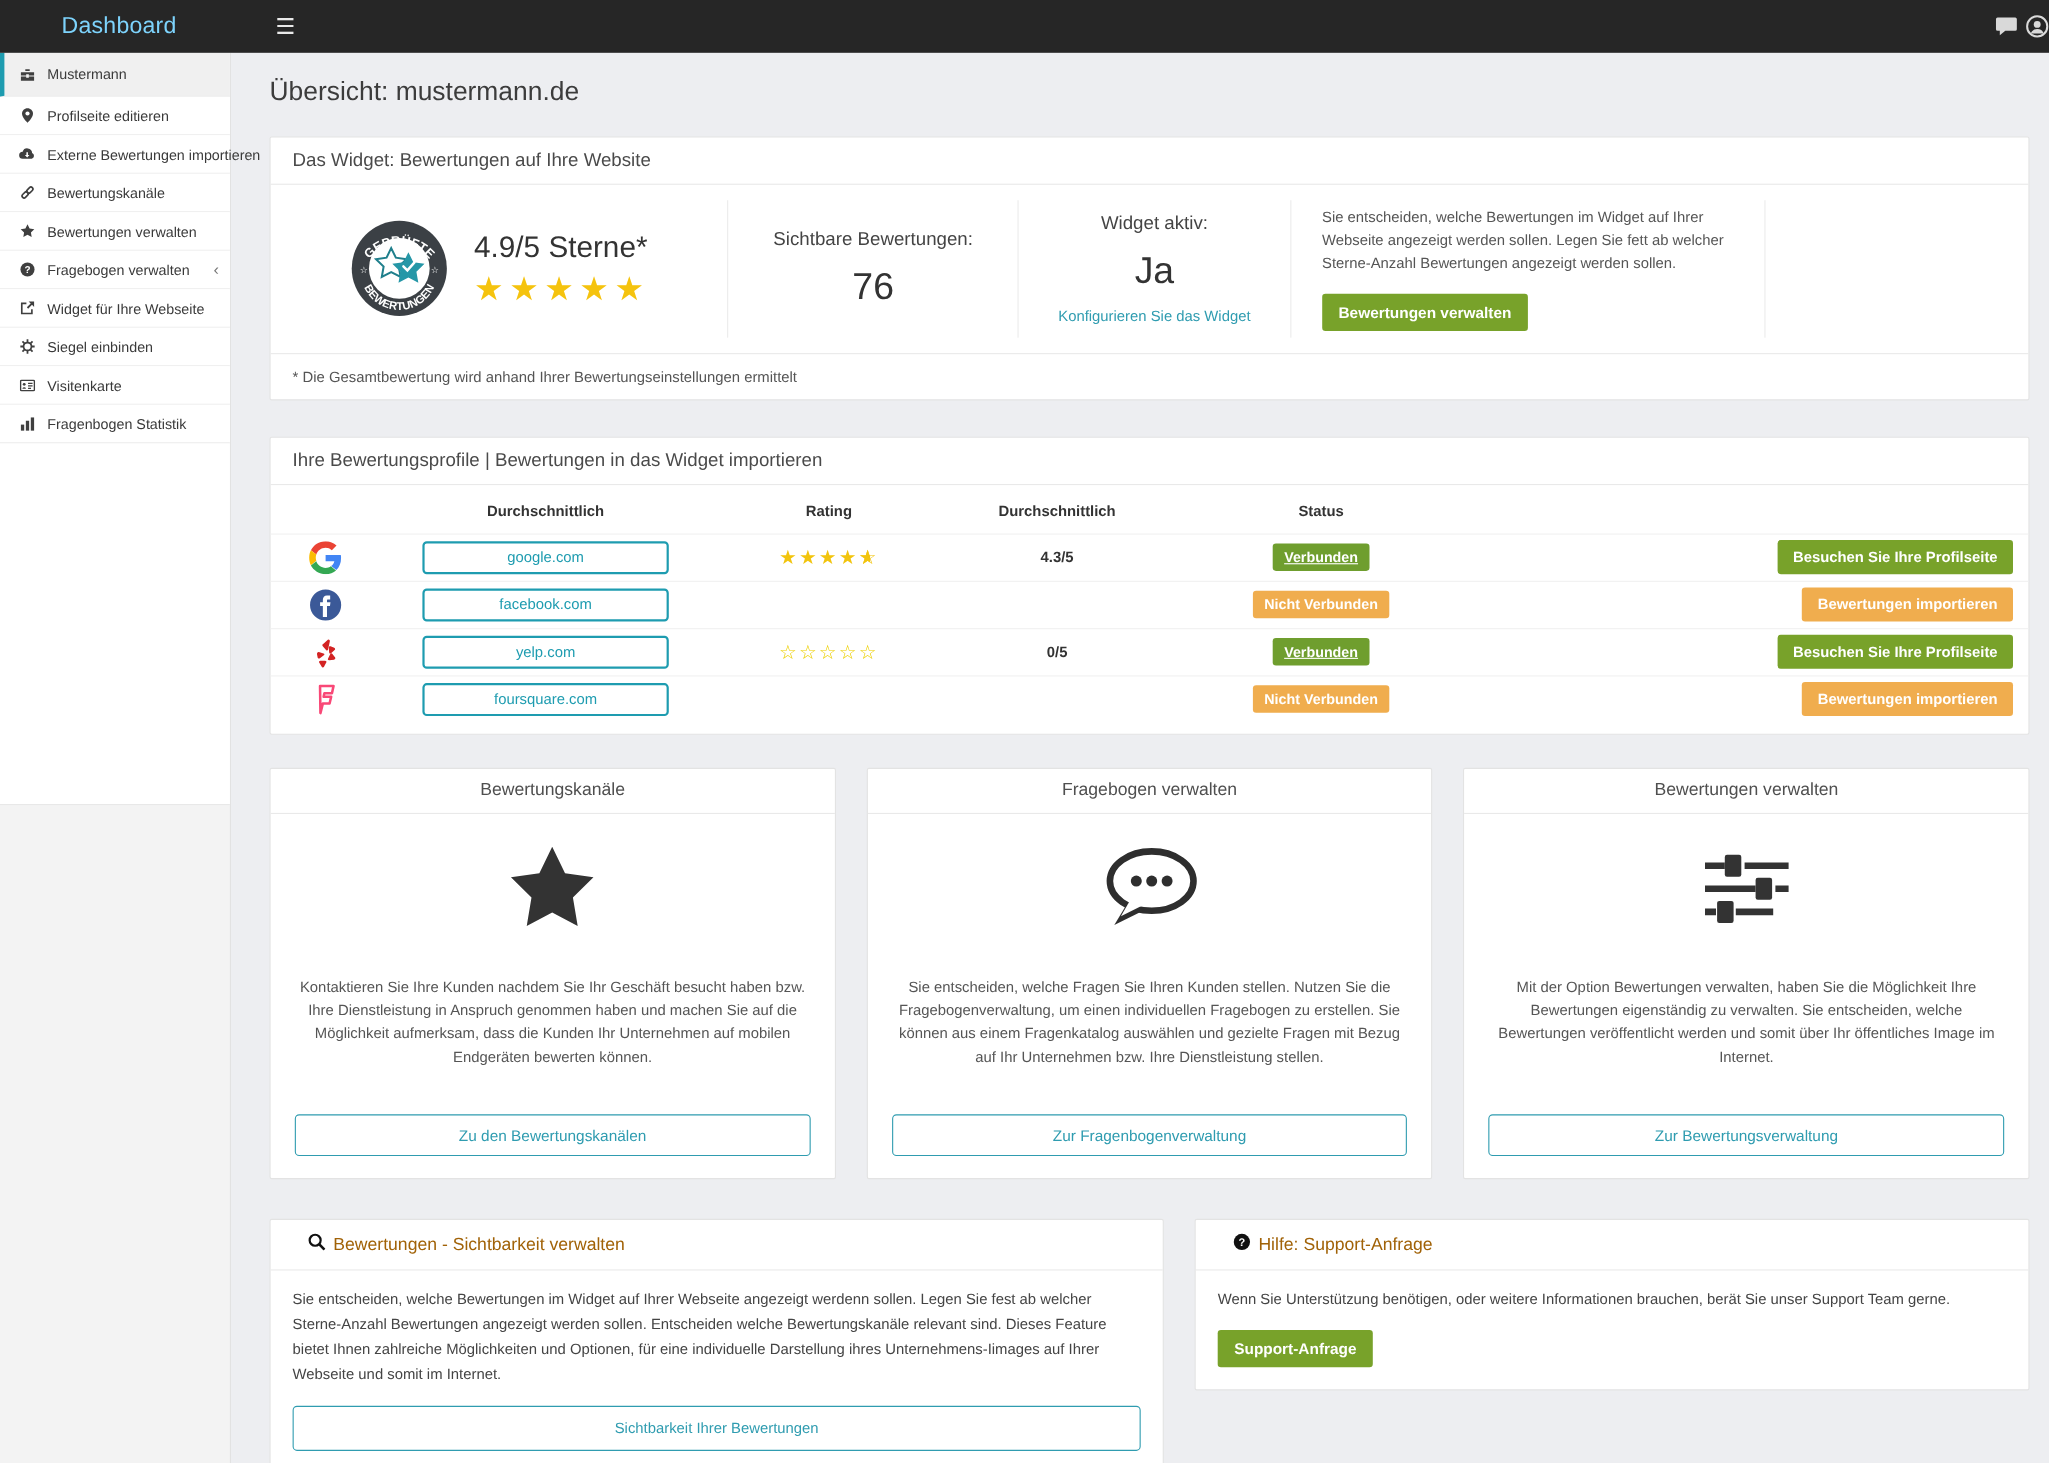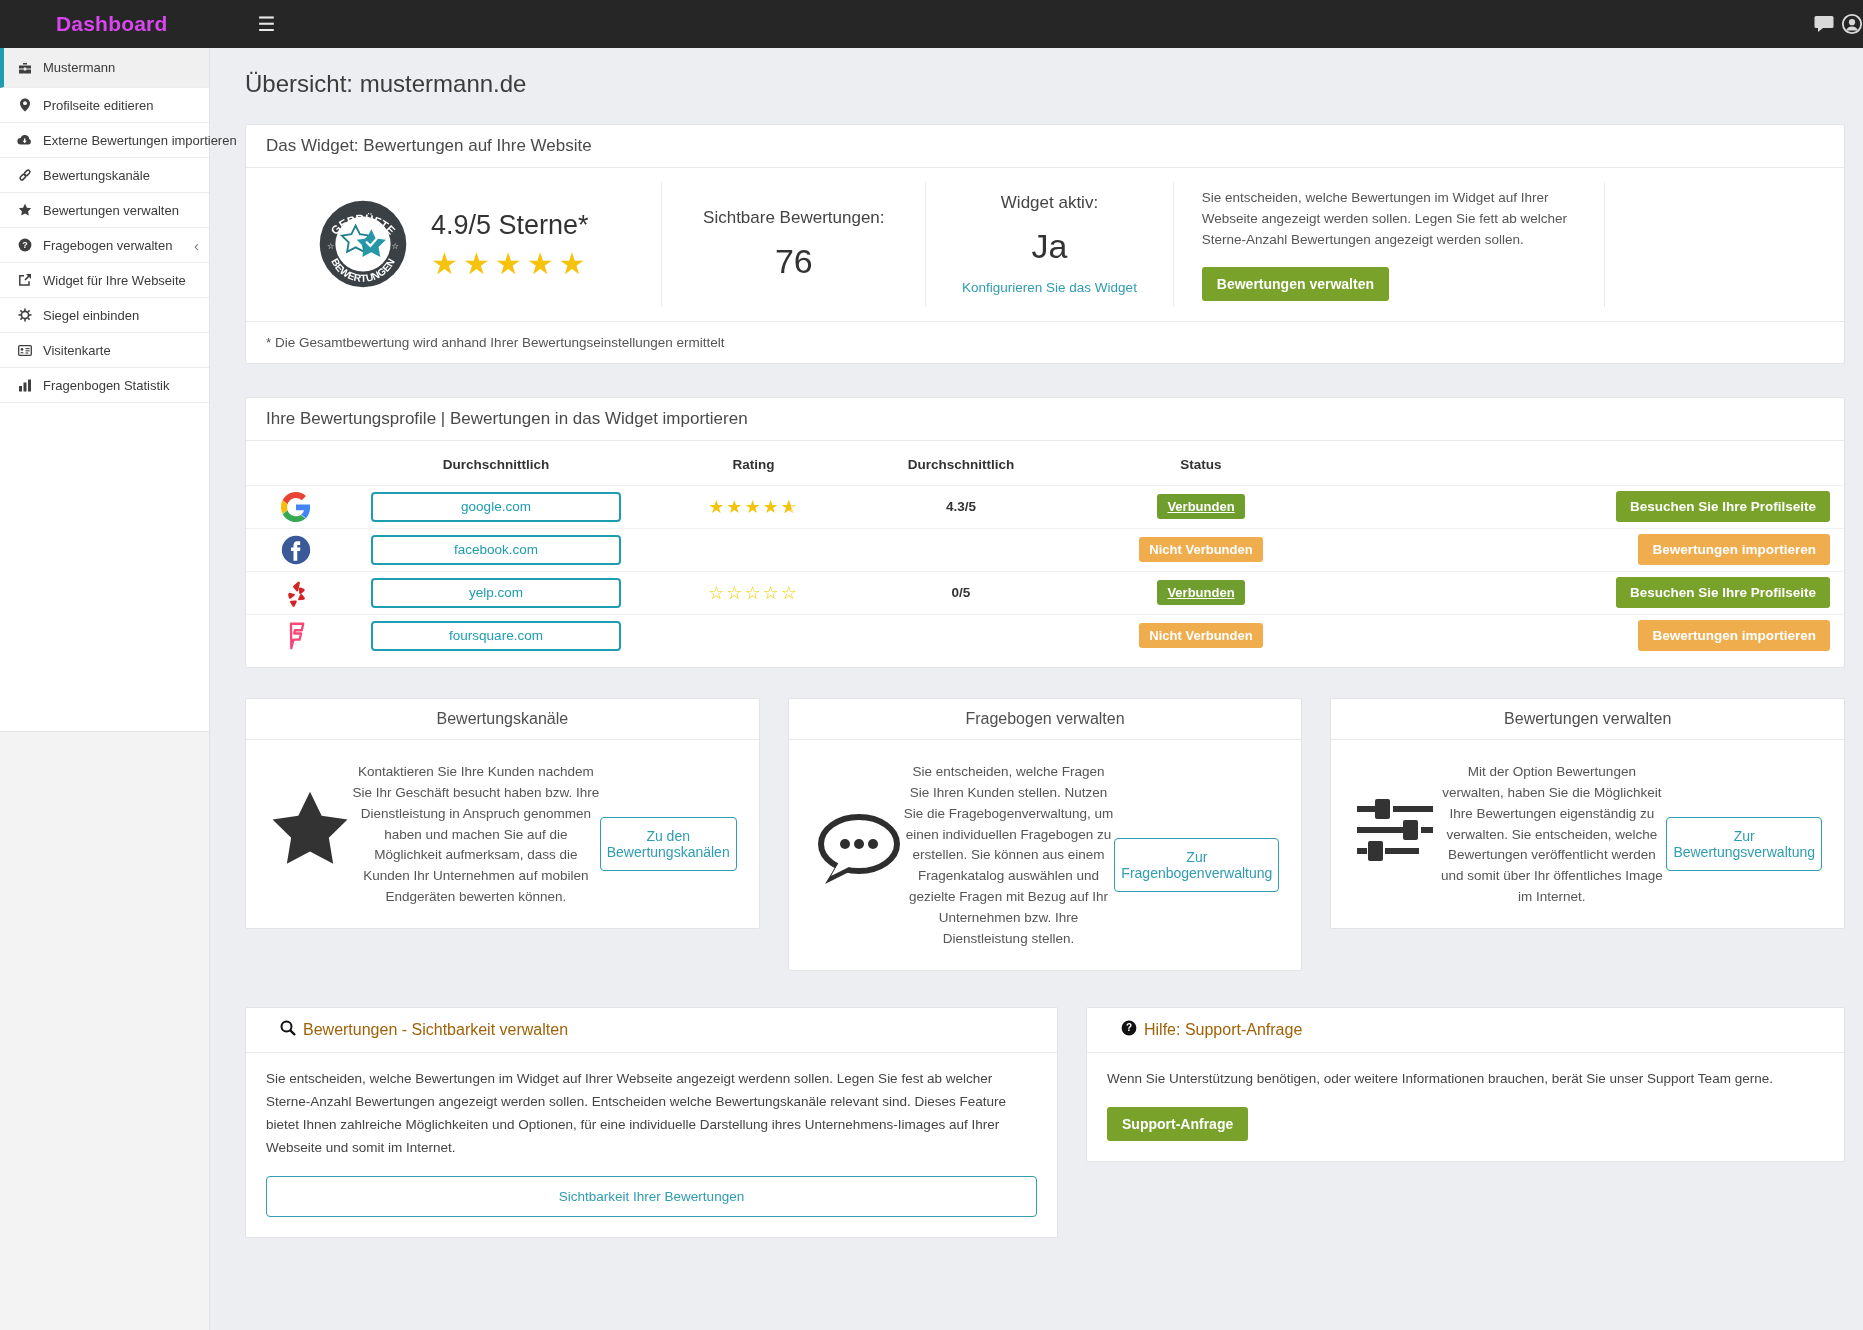--- a/index.html
+++ b/index.html
@@ -1,21 +1,21 @@
 <!DOCTYPE html>
 <html><head>
 <meta charset="utf-8">
 <style>
   * { margin:0; padding:0; box-sizing:border-box; }
   html,body { width:1863px; height:1330px; overflow:hidden;
     font-family:"Liberation Sans", sans-serif; background:#edeef1; color:#333; }
 
   
   .navbar { height:48px; background:#262626; display:flex; align-items:center; position:relative; }
-  .brand { color:#d946ef; font-size:21px; font-weight:bold; margin-left:56px; letter-spacing:.2px; }
+  .brand { color:#7dd3fc; font-size:21px; font-weight:normal; margin-left:56px; letter-spacing:.2px; }
   .hamburger { margin-left:90px; color:#e9e9e9; font-size:20px; cursor:pointer; }
   .nav-right { position:absolute; right:0; top:0; height:48px; display:flex; align-items:center; }
   .nav-icon { width:34px; display:flex; justify-content:center; cursor:pointer; }
   .half-icon { width:22px; overflow:hidden; }
 
   
   .layout { display:flex; height:1282px; }
   .sidebar { width:210px; background:#f3f3f3; border-right:1px solid #e2e2e2; flex:none; }
   .sidebar-white { background:#fff; height:684px; border-bottom:1px solid #e6e6e6; }
   .sb-item { display:flex; align-items:center; height:35px; padding:0 10px 0 16px;
@@ -54,40 +54,40 @@
 
   
   .profiles-card { margin-bottom:30px; }
   .ptable { padding:4px 0 10px 0; }
   .prow { display:grid; grid-template-columns:100px 300px 215px 200px 280px 1fr; align-items:center; }
   .prow.head { height:40px; font-size:13.5px; font-weight:bold; color:#333; }
   .prow.body { height:43px; border-top:1px solid #f1f1f1; }
   .pc { text-align:center; }
   .pc-action { text-align:right; padding-right:14px; }
   .plat-ico { display:flex; justify-content:center; }
-  .url-box { width:250px; height:30px; margin:0 auto; display:flex; align-items:center; justify-content:center;
+  .url-box { width:224px; height:30px; margin:0 auto; display:flex; align-items:center; justify-content:center;
     border:2px solid #1e9cb0; border-radius:4px; color:#1e9cb0; font-size:13.5px; cursor:pointer; background:#fff; }
   .stars-sm { font-size:18px; letter-spacing:2px; color:#f2c40d; line-height:1; }
   .stars-empty { color:#eccf00; }
   .star-half { position:relative; display:inline-block; }
   .star-half .overlay { position:absolute; left:0; top:0; width:55%; overflow:hidden; }
   .avg { font-size:13.5px; font-weight:bold; color:#333; }
   .badge { display:inline-block; padding:5px 10px; border-radius:3px; color:#fff; font-size:13px; font-weight:bold; }
   .badge.connected { background:#6f9e2e;text-decoration:underline; }
   .badge.disconnected { background:#f0ad4e; }
   .btn-row { border:none; border-radius:3px; color:#fff; font-size:13.5px; font-weight:bold;
     padding:8px 14px; cursor:pointer; }
   .btn-row.visit { background:#78a22a; }
   .btn-row.import { background:#f0ad4e; }
 
   
   .feature-row { display:flex; gap:28px; align-items:flex-start; margin-bottom:36px; }
   .fcard { flex:1; }
   .fcard .card-header { text-align:center; font-size:16px; color:#4f4f4f; }
-  .fbody { padding:22px 22px 20px 22px; display:flex; flex-direction:row; align-items:center; }
+  .fbody { padding:22px 22px 20px 22px; display:flex; flex-direction:column; align-items:center;gap:24px; }
   .ficon { height:92px; display:flex; align-items:center; justify-content:center; margin-bottom:10px; }
   .ftext { font-size:13.5px; color:#555; line-height:1.55; text-align:center; }
   .btn-outline { display:block; width:100%; margin-top:18px; background:#fff; border:1px solid #2f9cb0;
     border-radius:4px; color:#2f9cb0; font-size:14px; padding:10px 6px; cursor:pointer; text-align:center; }
 
   
   .bottom-row { display:flex; gap:28px; align-items:flex-start; }
   .bcard-left { flex:0 0 813px; }
   .bcard-right { flex:1; }
   .bhead { display:flex; align-items:center; gap:7px; padding:12px 34px; font-size:16px; color:#a16207;

